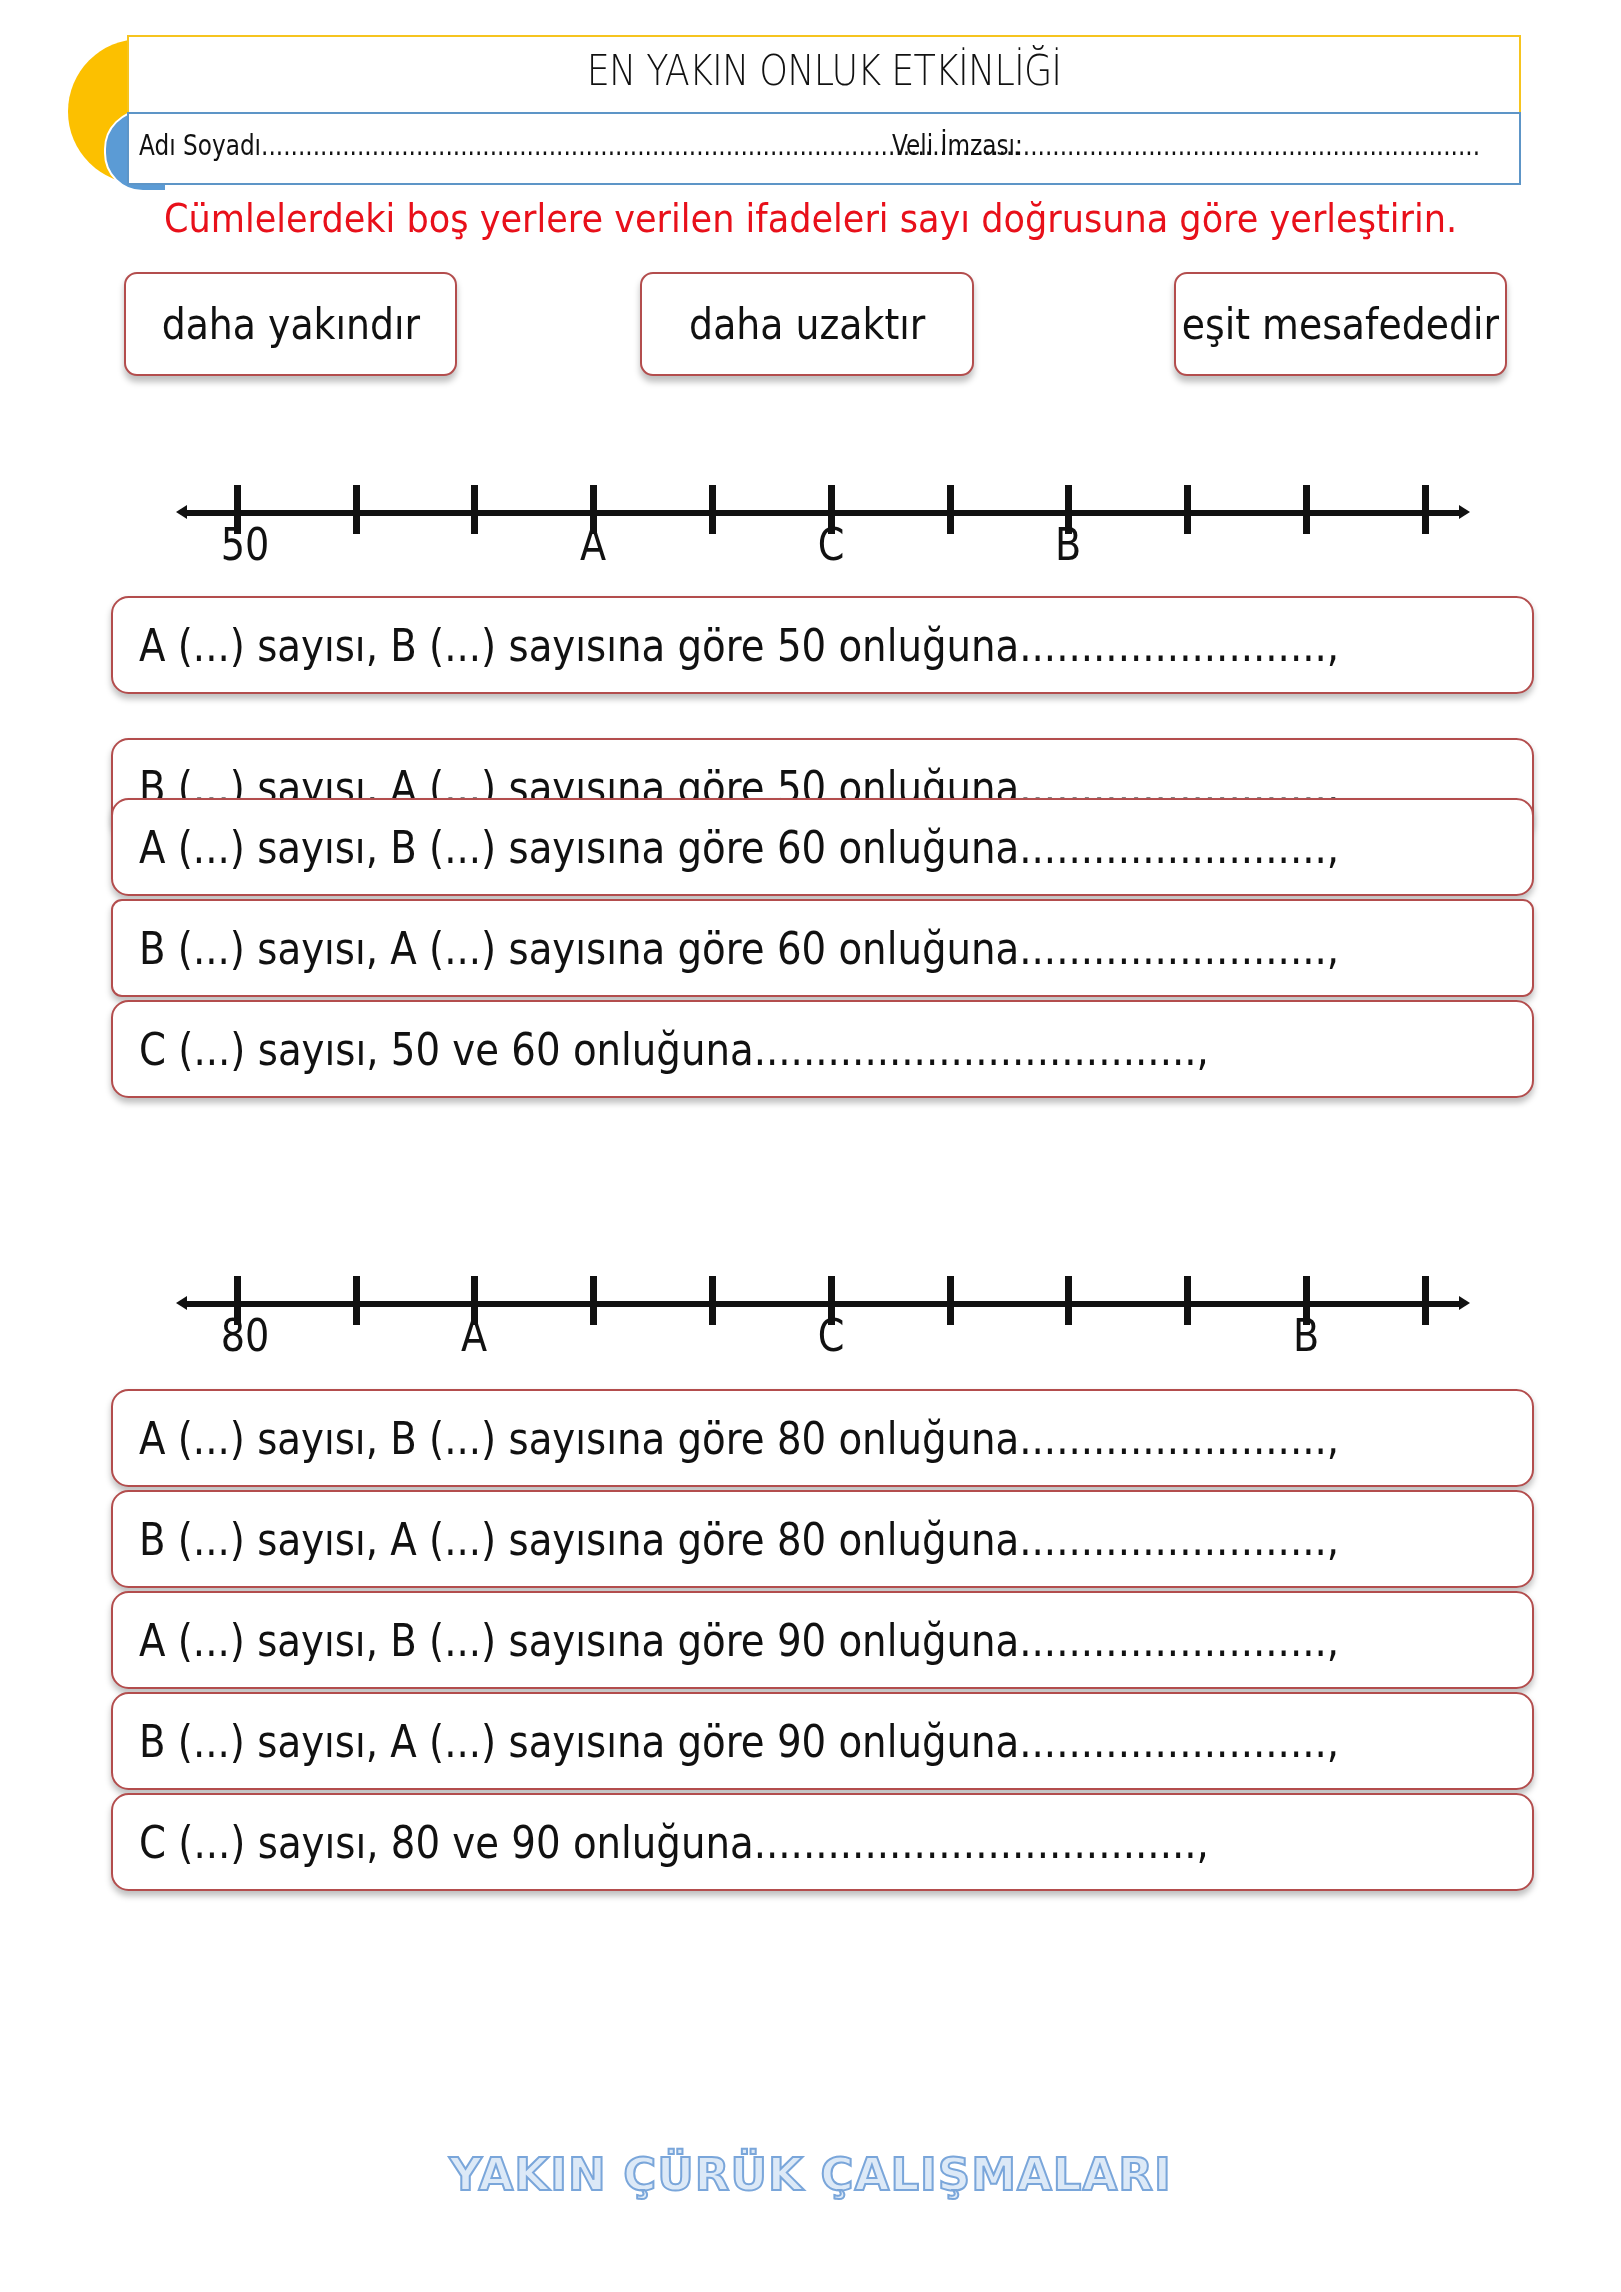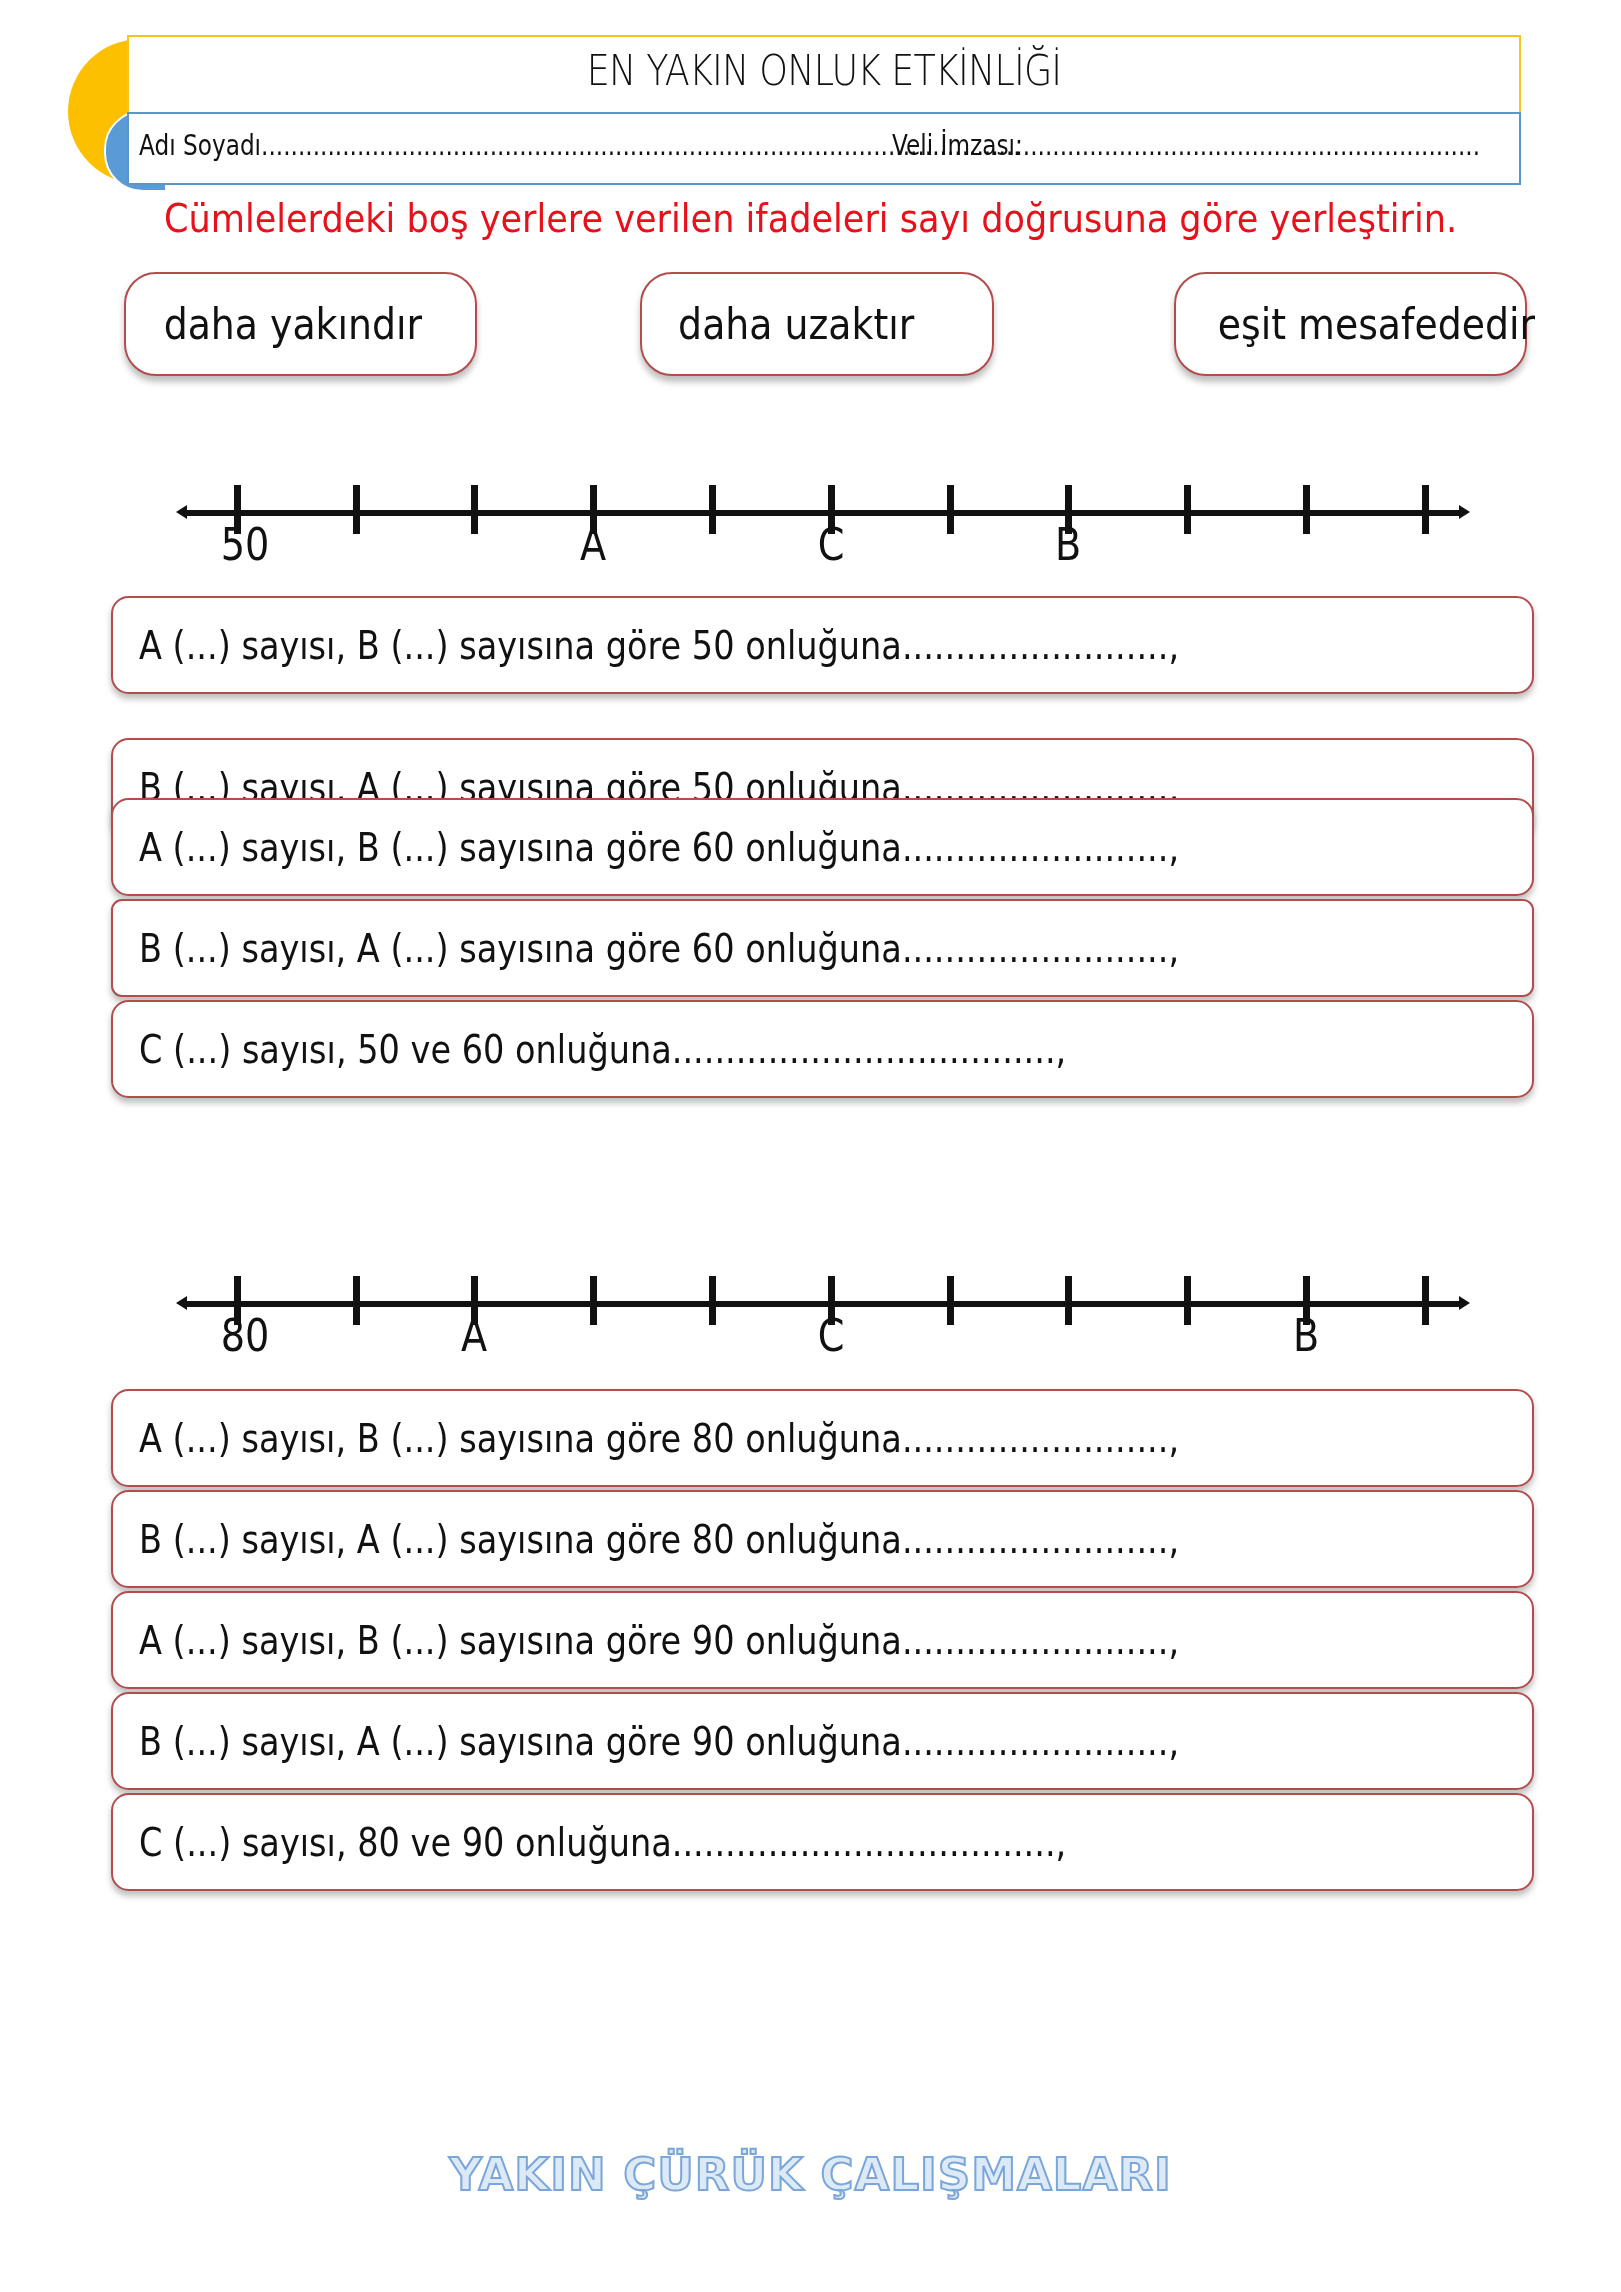--- a/index.html
+++ b/index.html
@@ -20,40 +20,40 @@
   .name-box { left:127px; top:112px; width:1390px; height:69px; border:2.9px solid #5d95c7;
               background:#fff; }
   .name-label { position:absolute; left:9.8px; top:13.7px; font-size:29px; transform:scaleX(0.8);
                 transform-origin:left center; }
   .sig-label { position:absolute; right:39px; top:13.7px; font-size:29px; transform:scaleX(0.8);
                transform-origin:right center; }
 
   .instruction { left:0; width:1621px; top:196px; text-align:center; color:#e8101a;
                  font-size:39px; transform:scaleX(0.9); }
 
-  .chip { border:2.9px solid #b34d4d; border-radius:32px; background:#fff;
+  .chip { border:2.9px solid #b34d4d; border-radius:13px; background:#fff;
           box-shadow:0 5.9px 5.9px rgba(0,0,0,0.25); display:flex; align-items:center;
-          font-size:43px; color:#111;padding-left:20px; }
+          justify-content:center; font-size:43px; color:#111; }
   .chip span { transform:scaleX(0.88); white-space:nowrap; }
 
   .numline { left:176px; width:1294px; height:78px; }
   .axis { position:absolute; left:7.8px; right:7.8px; top:37px; height:5.9px; background:#111; }
   .arrow-l { position:absolute; left:0; top:32px; width:0; height:0;
              border-top:7.8px solid transparent; border-bottom:7.8px solid transparent;
              border-right:11.8px solid #111; }
   .arrow-r { position:absolute; right:0; top:32px; width:0; height:0;
              border-top:7.8px solid transparent; border-bottom:7.8px solid transparent;
              border-left:11.8px solid #111; }
   .tick { position:absolute; width:6.9px; top:11.8px; height:49px; background:#111; margin-left:-2.9px; }
   .tick-label { position:absolute; top:45px; font-size:45px; transform:translateX(-50%) scaleX(0.85);
                 color:#111; }
 
   .sent { left:111px; width:1423px; height:98px; border:2.9px solid #b34d4d; border-radius:17.6px;
           background:#fff; box-shadow:0 4.9px 5.9px rgba(0,0,0,0.25); box-sizing:border-box;
-          display:flex; align-items:center; padding-left:25.5px; font-size:39px; white-space:nowrap;
+          display:flex; align-items:center; padding-left:25.5px; font-size:45px; white-space:nowrap;
           overflow:hidden; }
   .sent span { transform:scaleX(0.86); transform-origin:left center; display:inline-block; }
 
   .footer { left:0; width:1621px; top:2148px; text-align:center; font-size:45px; font-weight:bold;
             color:#dce9f7; -webkit-text-stroke:2px #7aa6da; letter-spacing:1px; }
 </style>
 </head>
 <body>
 
 <div class="abs deco-yellow"></div>

